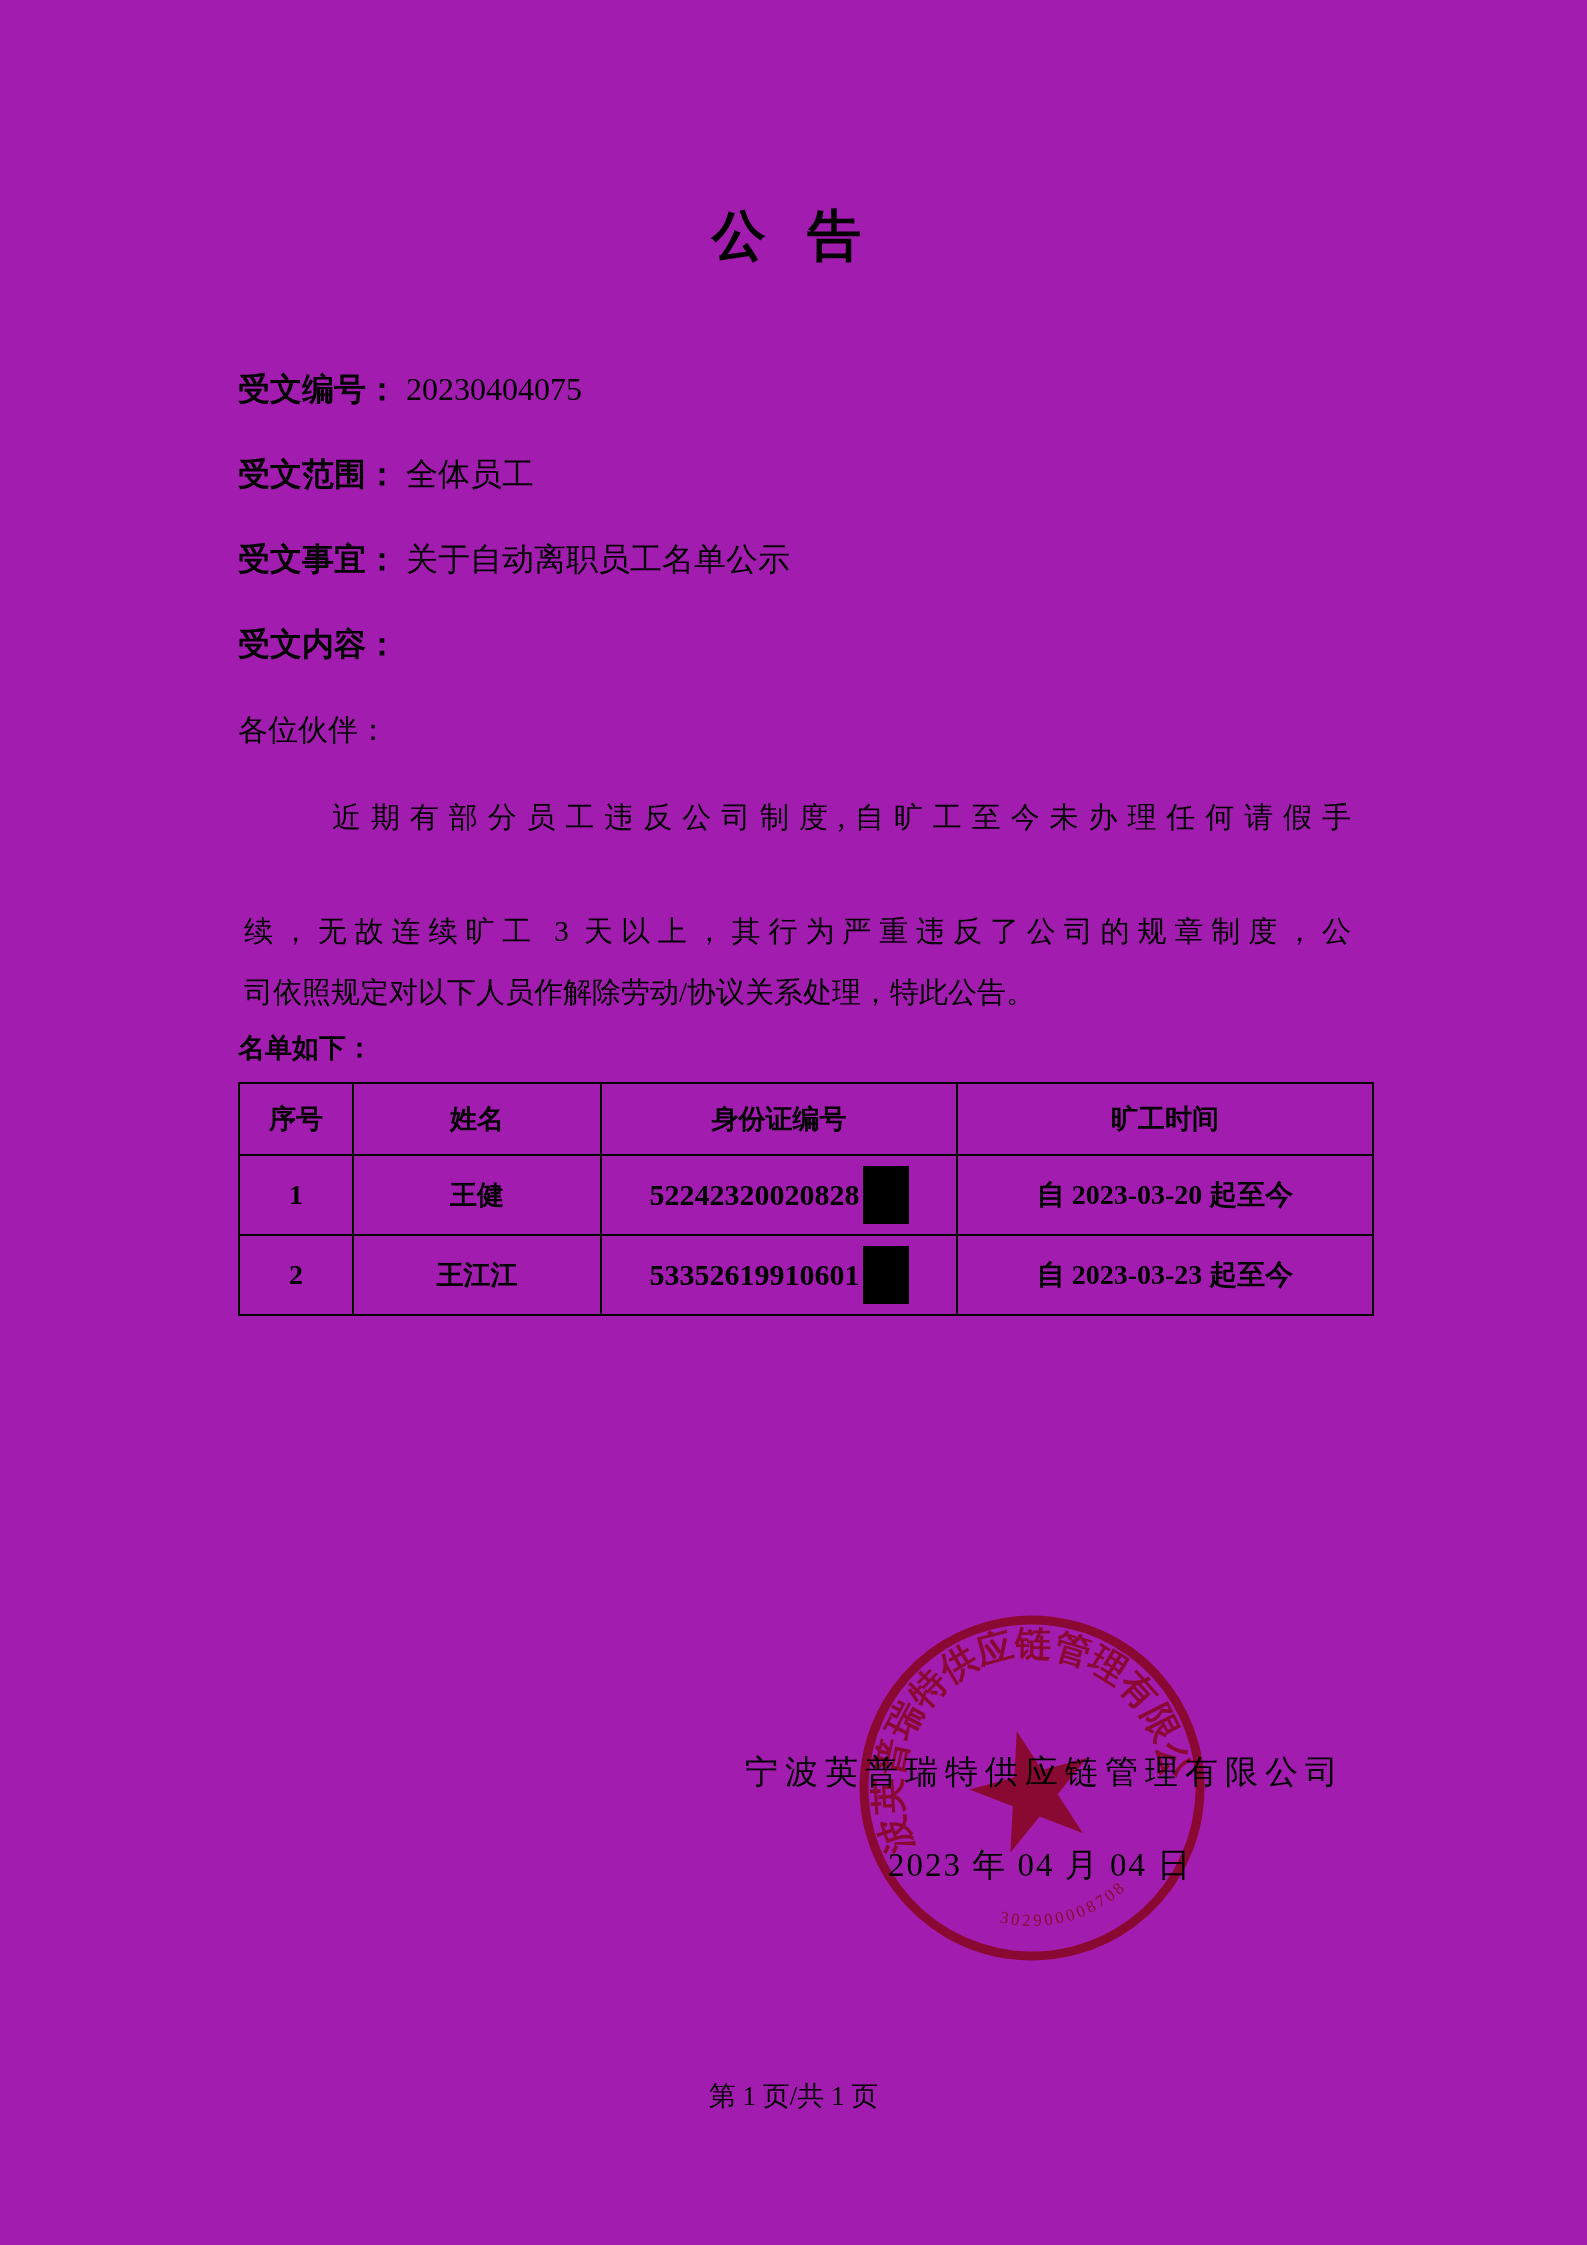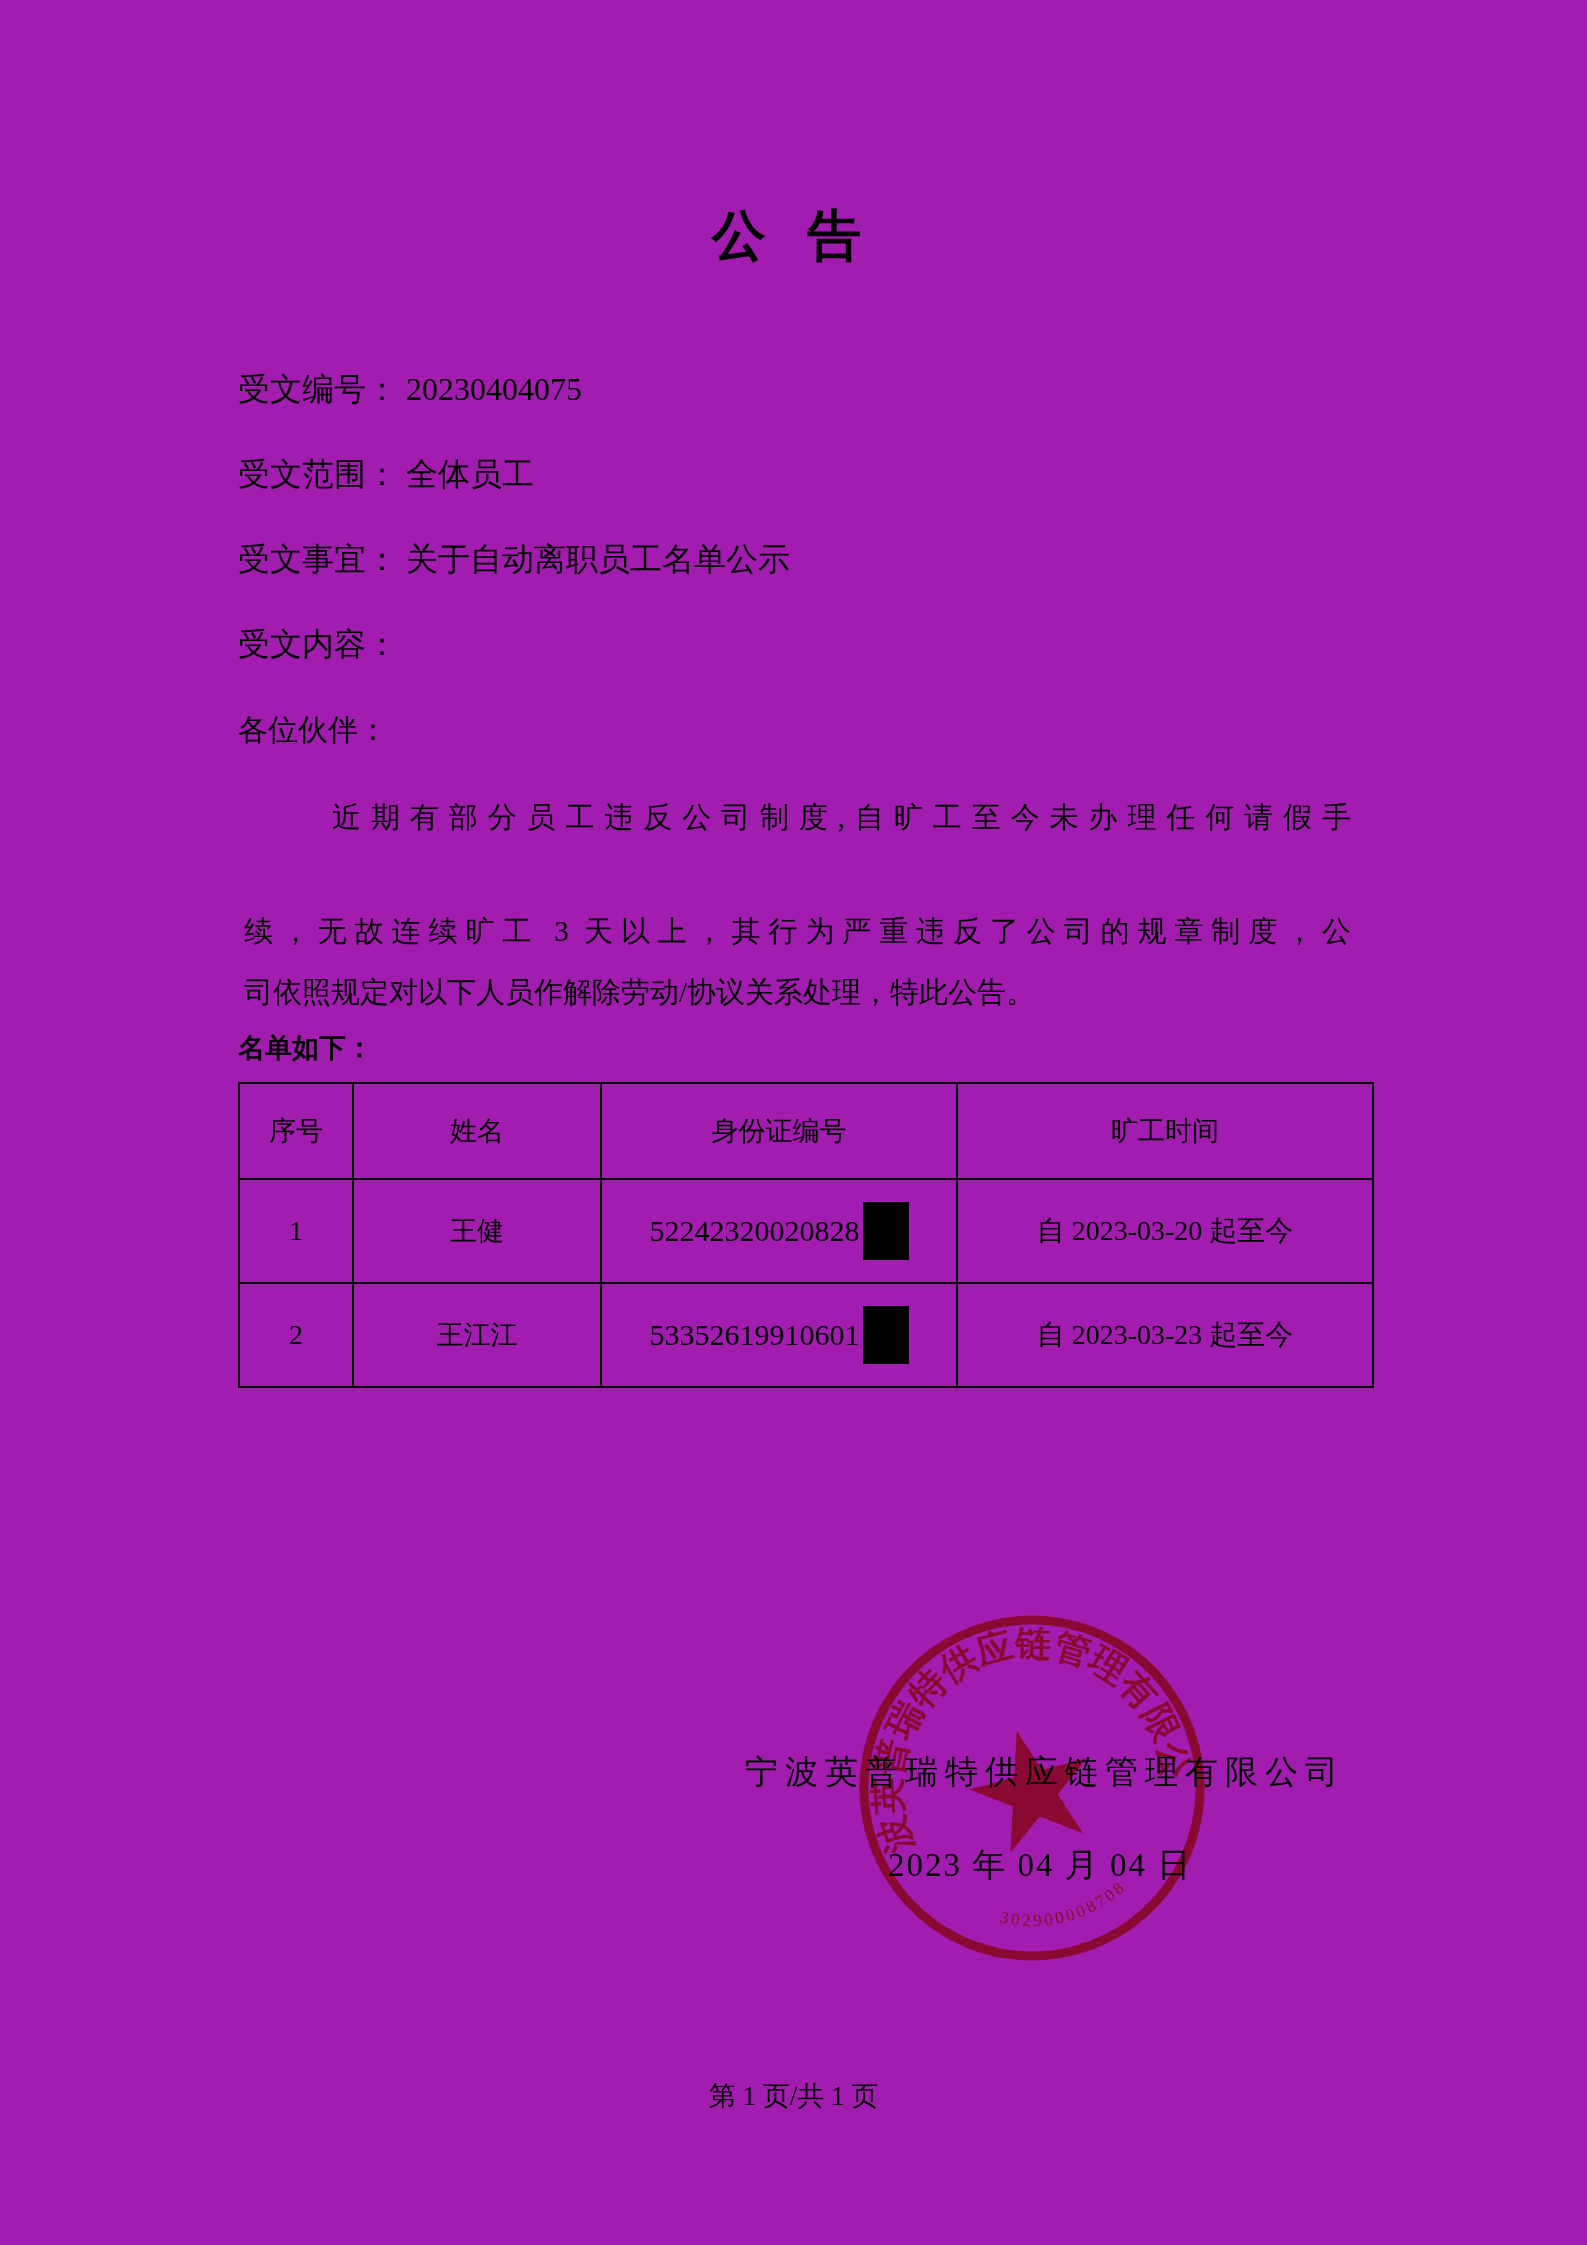--- a/index.html
+++ b/index.html
@@ -14,21 +14,21 @@
   .abs { position:absolute; }
 
   .title {
     top:200px; left:0; width:100%;
     text-align:center;
     font-size:54px; font-weight:700;
     letter-spacing:14px;
   }
 
   .field { left:238px; font-size:32px; white-space:nowrap; }
-  .flabel { font-weight:400; }
+  .flabel { font-weight:700; }
   .fvalue { font-weight:400; margin-left:8px; }
 
   .salutation { left:238px; font-size:30px; }
 
   .body-line {
     left:238px; width:1107px;
     font-size:29px;
     line-height:40px;
     margin-left:6px;
   }
@@ -43,24 +43,24 @@
 
   table.roster {
     position:absolute;
     left:238px; top:1082px;
     width:1134px;
     border-collapse:collapse;
     table-layout:fixed;
   }
   table.roster td, table.roster th {
     border:2px solid #000;
-    font-weight:400;
+    font-weight:700;
     text-align:center;
     vertical-align:middle;
-    padding:12px;
+    padding:0;
   }
   table.roster th { height:70px; font-size:27px; }
   table.roster td { height:78px; }
   .col-no   { width:114px; }
   .col-name { width:248px; }
   .col-id   { width:356px; }
   .col-abs  { width:416px; }
   .cell-no   { font-size:28px; }
   .cell-name { font-size:27px; }
   .cell-id-inner {

